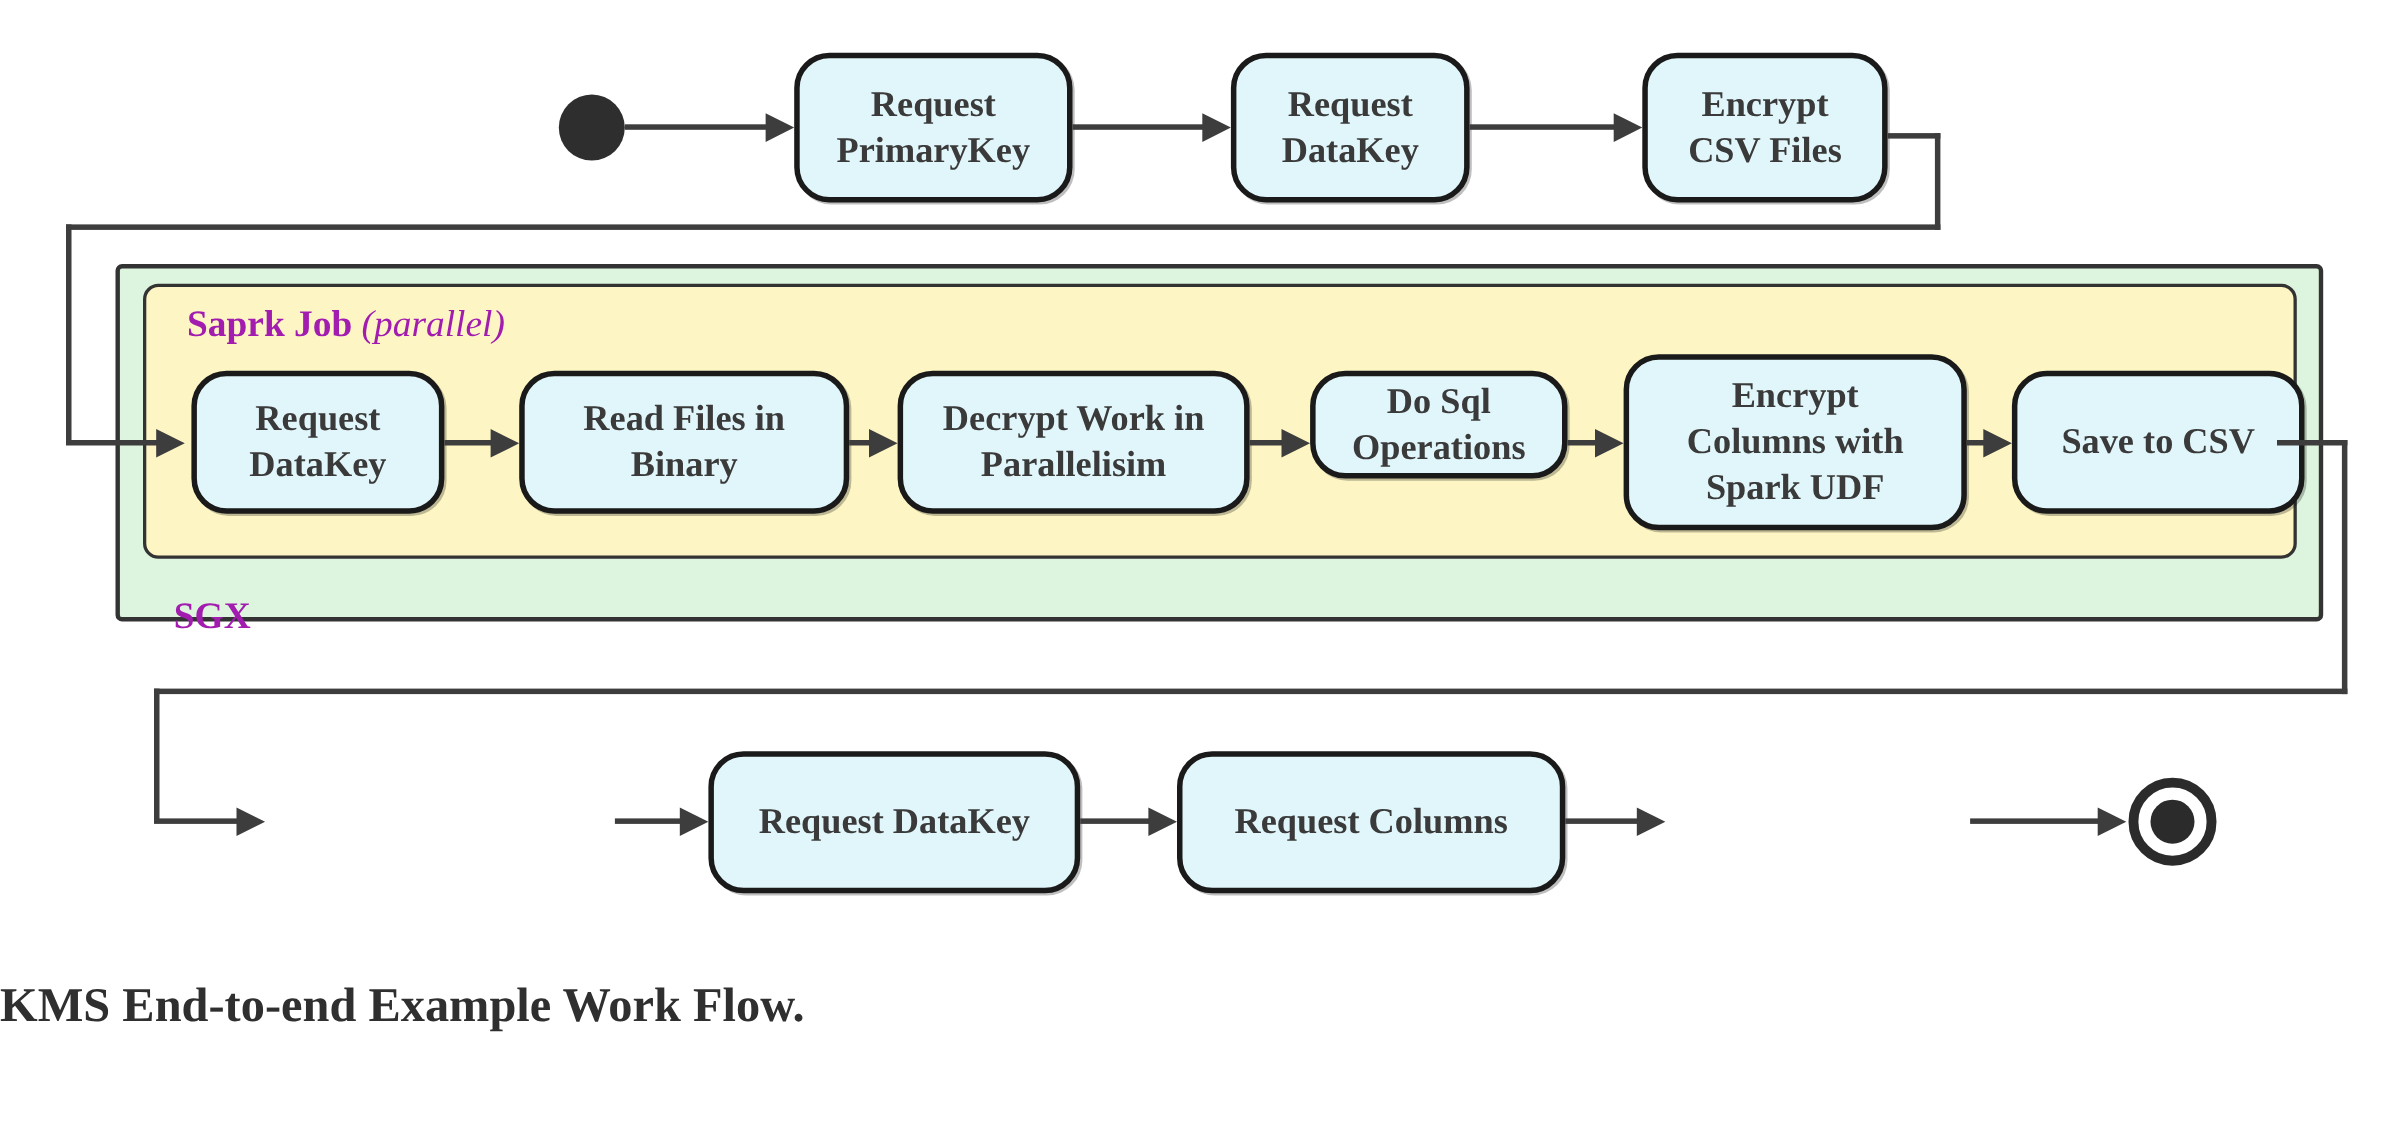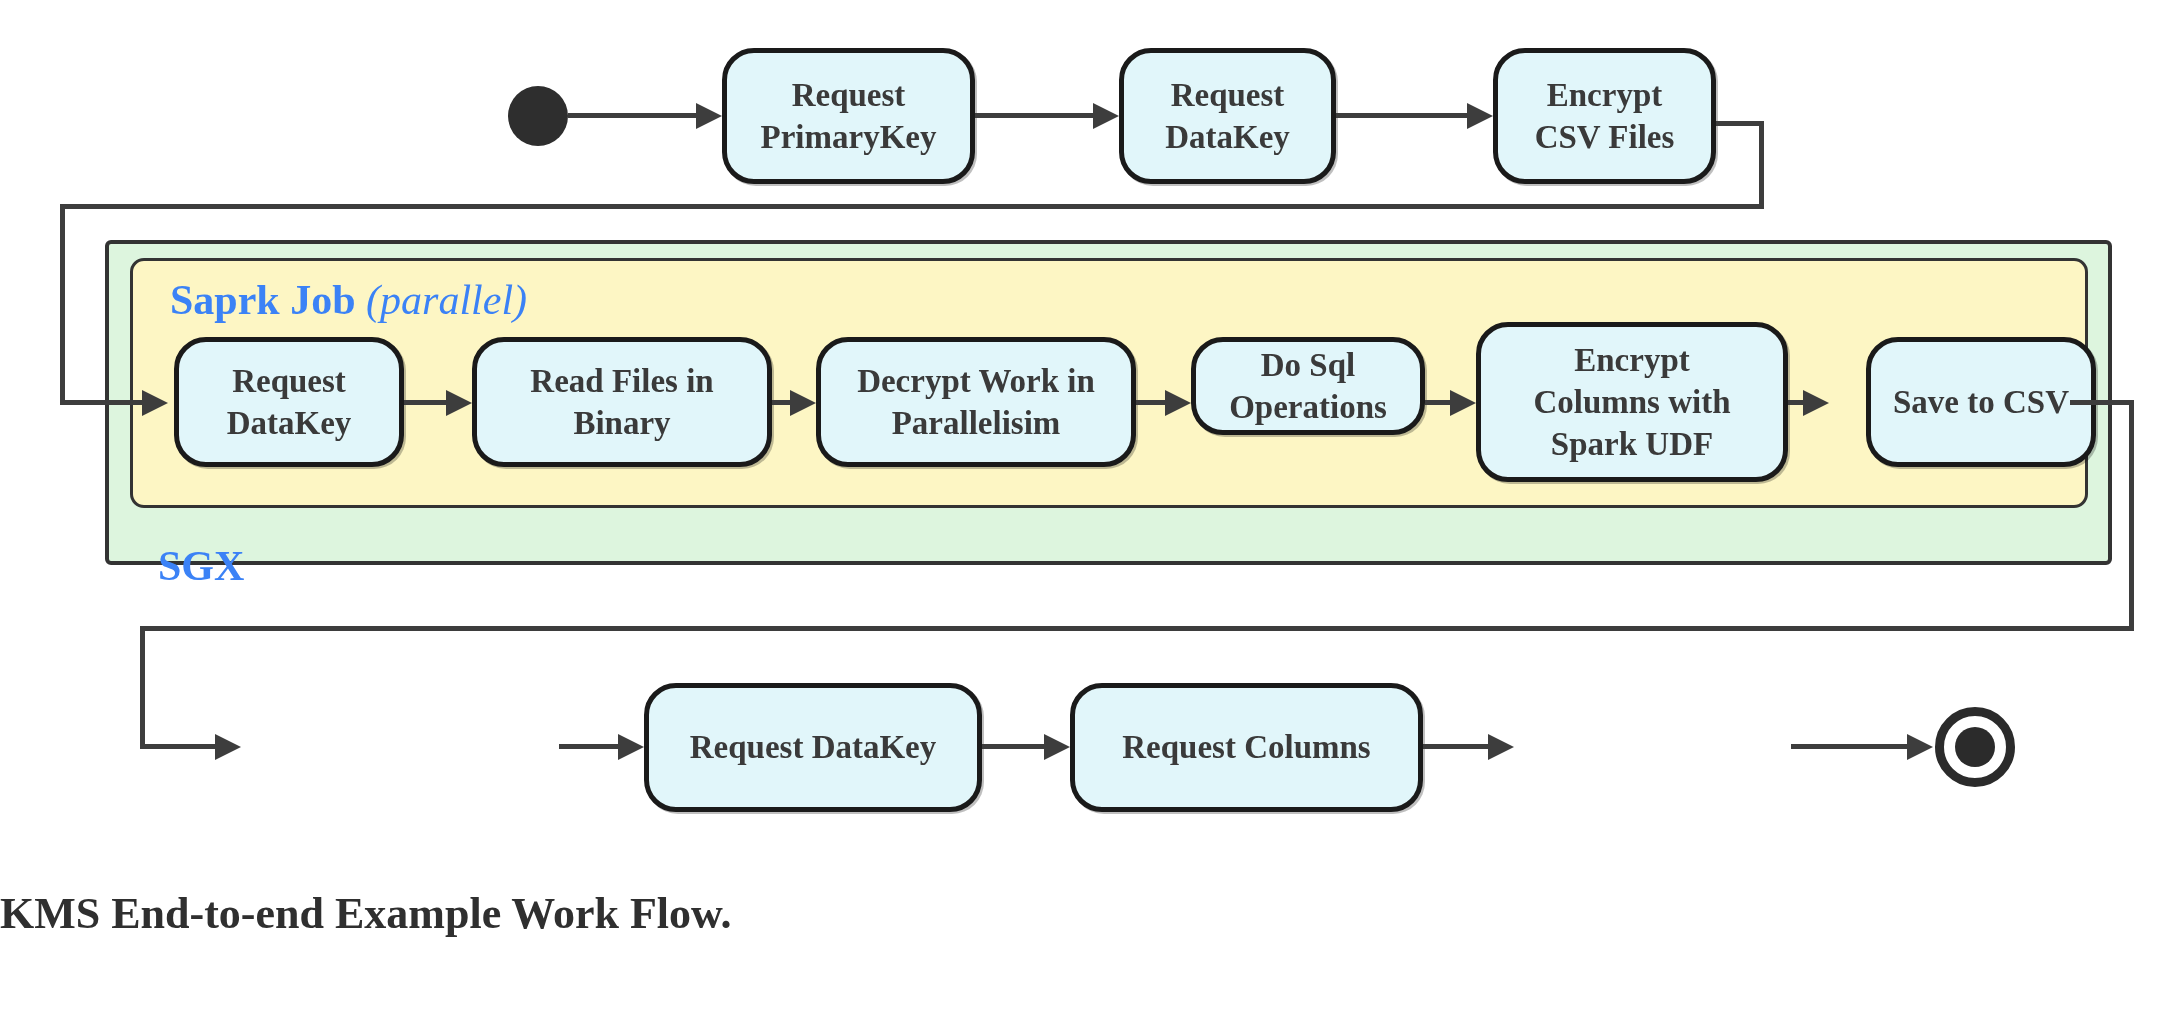--- a/index.html
+++ b/index.html
@@ -12,21 +12,21 @@
   }
   
   .group{position:absolute;box-sizing:border-box;}
   .group-outer{
     background:#ddf5de;border:4px solid #333333;border-radius:6px;
   }
   .group-inner{
     background:#fdf6c4;border:3px solid #333333;border-radius:14px;
   }
   .group-label{
-    position:absolute;color:#3b82f6;font-size:42px;font-weight:bold;
+    position:absolute;color:#a21caf;font-size:34px;font-weight:bold;
     white-space:nowrap;
   }
   .group-label .qualifier{font-weight:normal;font-style:italic;}
   
   .state{
     position:absolute;box-sizing:border-box;
     background:#e1f6fa;border:5px solid #1a1a1a;border-radius:32px;
     display:flex;align-items:center;justify-content:center;
     text-align:center;color:#3a3a3a;
     font-size:33px;font-weight:bold;line-height:1.28;
@@ -107,21 +107,21 @@
 DataKey</div>
   <div class="state" style="left:472px;top:337px;width:300px;height:130px;">Read Files in
 Binary</div>
   <div class="state" style="left:816px;top:337px;width:320px;height:130px;">Decrypt Work in
 Parallelisim</div>
   <div class="state" style="left:1191px;top:337px;width:234px;height:98px;">Do Sql
 Operations</div>
   <div class="state" style="left:1476px;top:322px;width:312px;height:160px;">Encrypt
 Columns with
 Spark UDF</div>
-  <div class="state" style="left:1829px;top:337px;width:230px;height:130px;margin-left:37px;">Save to CSV</div>
+  <div class="state" style="left:1829px;top:337px;width:266px;height:130px;">Save to CSV</div>
 
   <div>
     <div class="h-line" style="left:404px;top:400px;width:44px;"></div>
     <div class="arrow-head" style="left:446px;top:390px;"></div>
   </div>
   <div>
     <div class="h-line" style="left:772px;top:400px;width:20px;"></div>
     <div class="arrow-head" style="left:790px;top:390px;"></div>
   </div>
   <div>

